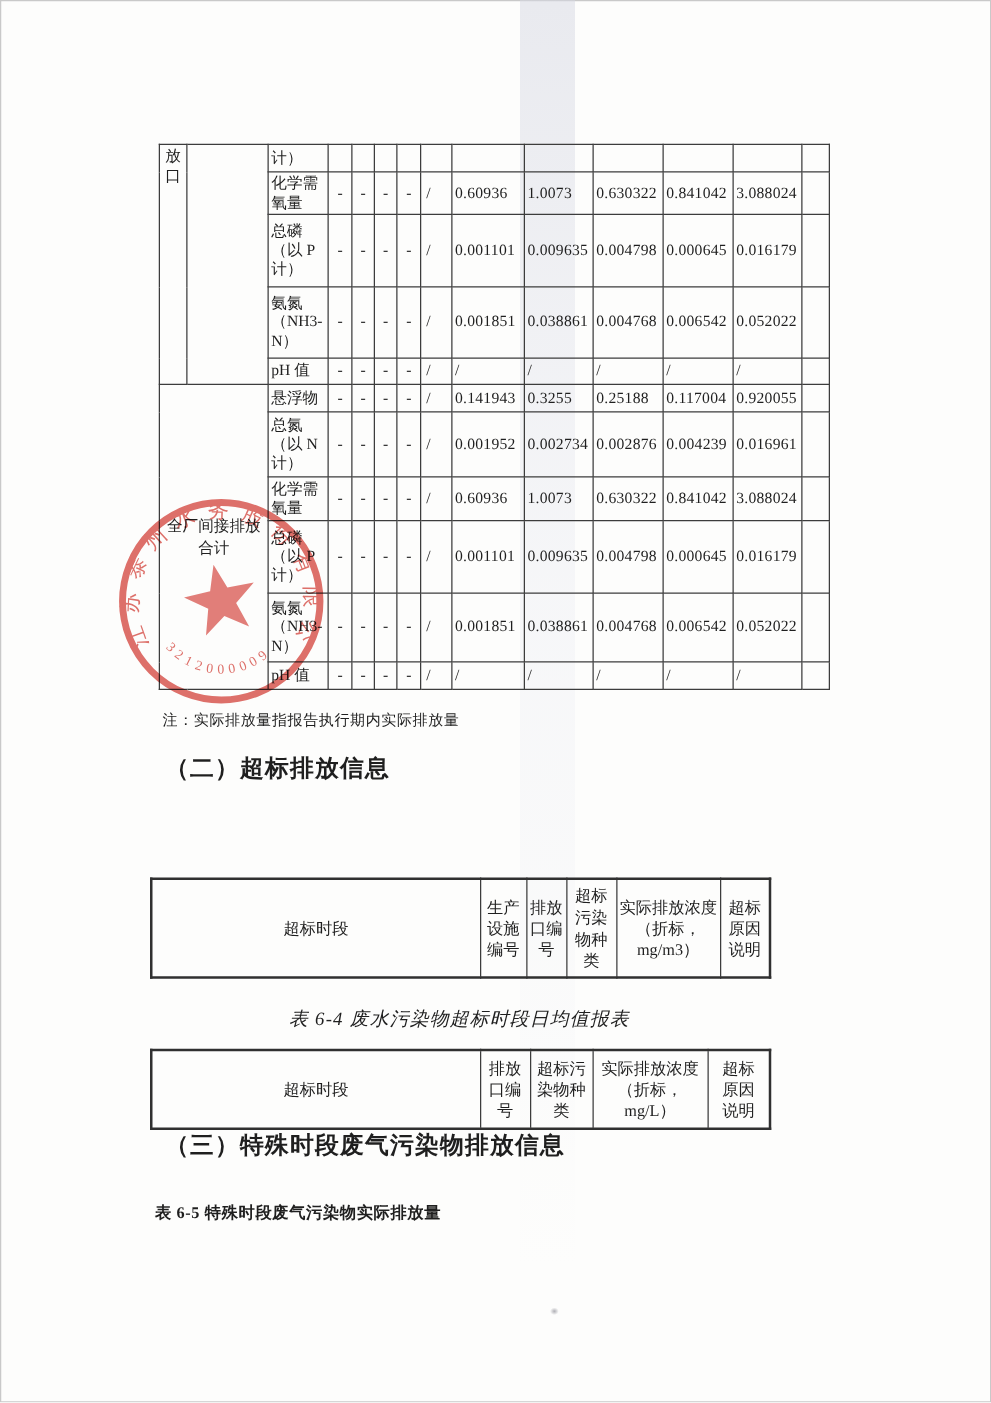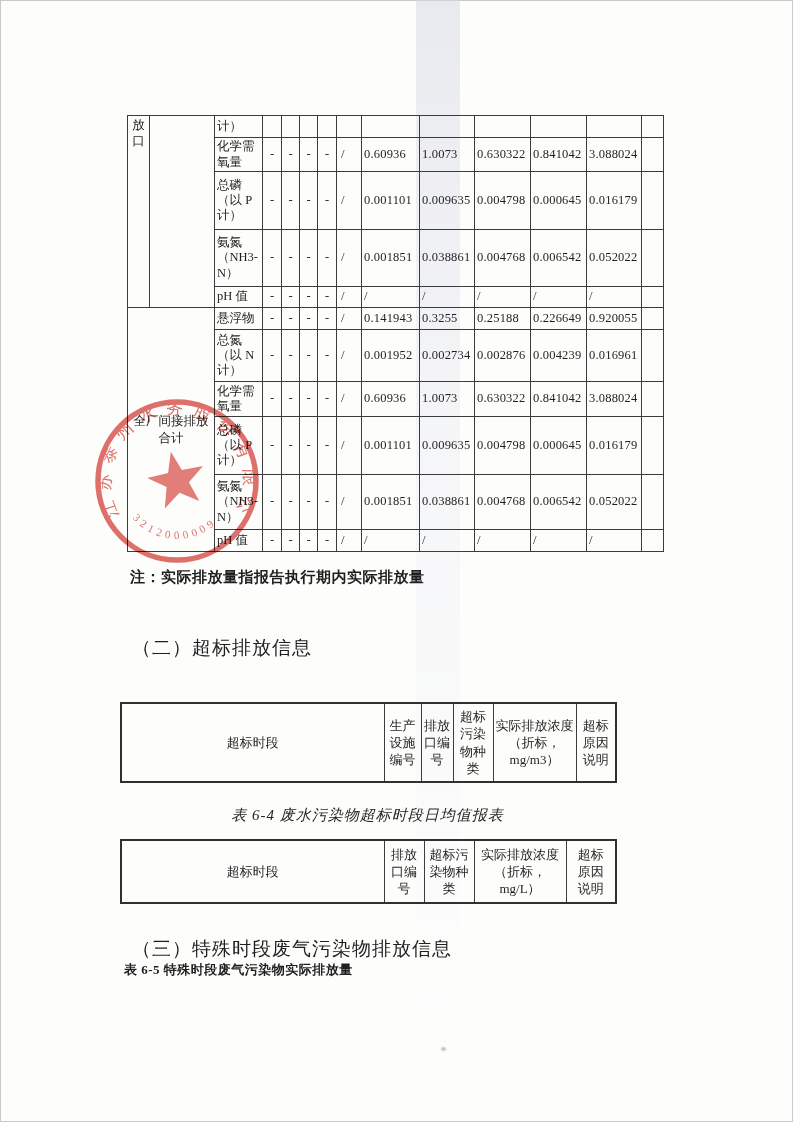--- a/index.html
+++ b/index.html
@@ -31,22 +31,22 @@
   .t1 .topgroup{vertical-align:top;text-align:center;padding-top:2px;line-height:1.25;}
   .t1 .groupcell{text-align:center;vertical-align:middle;line-height:1.35;margin-left:20px;}
   
   .t63,.t64{border:2px solid #303030;}
   .t63{left:120px;top:702px;width:495px;height:81px;}
   .t64{left:120px;top:839px;width:495px;height:65px;}
   .t63 td,.t64 td{
     border:1px solid #3c3c3c;font-size:13px;line-height:1.32;
     text-align:center;vertical-align:middle;white-space:pre-line;padding:0 1px;
   }
-  .note{position:absolute;left:130px;top:568px;font-size:15px;font-weight:bold;letter-spacing:.5px;}
-  .h2,.h3{position:absolute;left:132px;font-size:19px;letter-spacing:1px;font-weight:400;margin-top:33px;}
+  .note{position:absolute;left:130px;top:568px;font-size:12px;font-weight:normal;letter-spacing:.5px;}
+  .h2,.h3{position:absolute;left:132px;font-size:19px;letter-spacing:1px;font-weight:700;}
   .h2{top:602px;}
   .h3{top:903px;}
   .cap{position:absolute;left:120px;width:495px;text-align:center;font-size:15px;font-style:italic;letter-spacing:1px;}
   .cap63{top:664px;}
   .cap64{top:806px;}
   .cap65{position:absolute;left:124px;top:961px;font-size:13px;font-weight:bold;letter-spacing:.5px;font-style:normal;}
   .seal{position:absolute;left:92px;top:396px;mix-blend-mode:multiply;opacity:.82;}
 </style>
 </head>
 <body>
@@ -157,21 +157,21 @@
 合计</td>
           <td class="pname">悬浮物</td>
           <td class="dash">-</td>
           <td class="dash">-</td>
           <td class="dash">-</td>
           <td class="dash">-</td>
           <td class="slash">/</td>
           <td class="val">0.141943</td>
           <td class="val">0.3255</td>
           <td class="val">0.25188</td>
-          <td class="val">0.226649</td>
+          <td class="val">0.117004</td>
           <td class="val">0.920055</td>
           <td></td>
         </tr>
         <tr style="height: 52px;">
           <td class="pname">总氮
 （以 N
 计）</td>
           <td class="dash">-</td>
           <td class="dash">-</td>
           <td class="dash">-</td>

